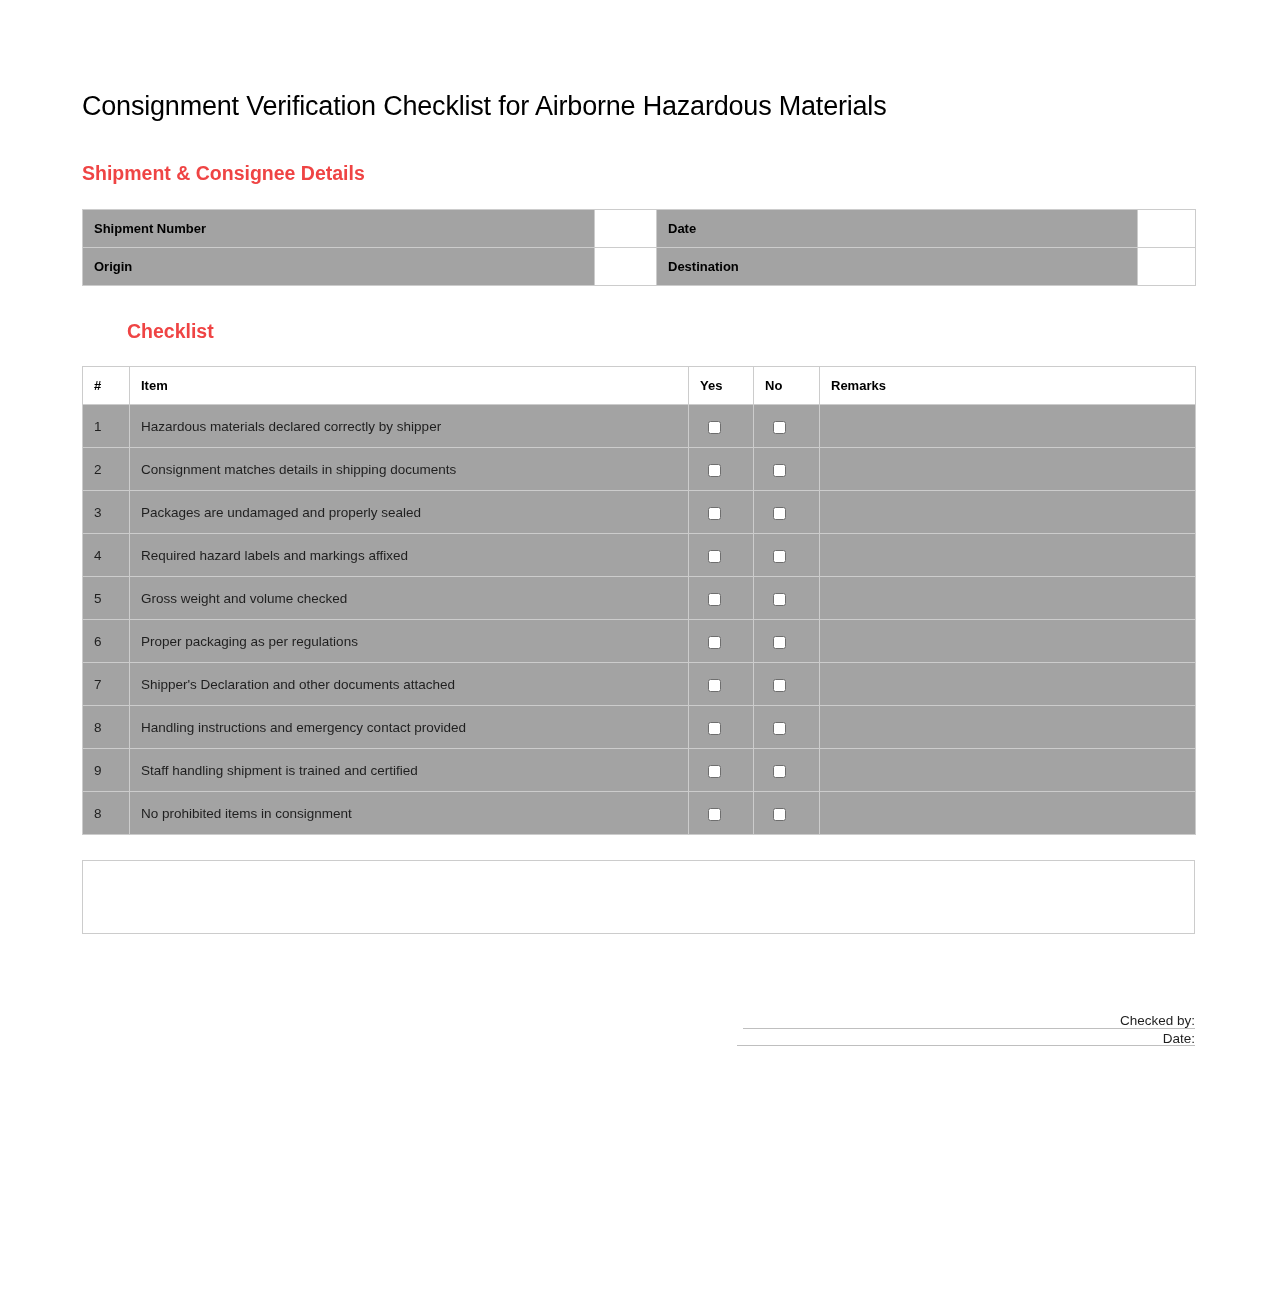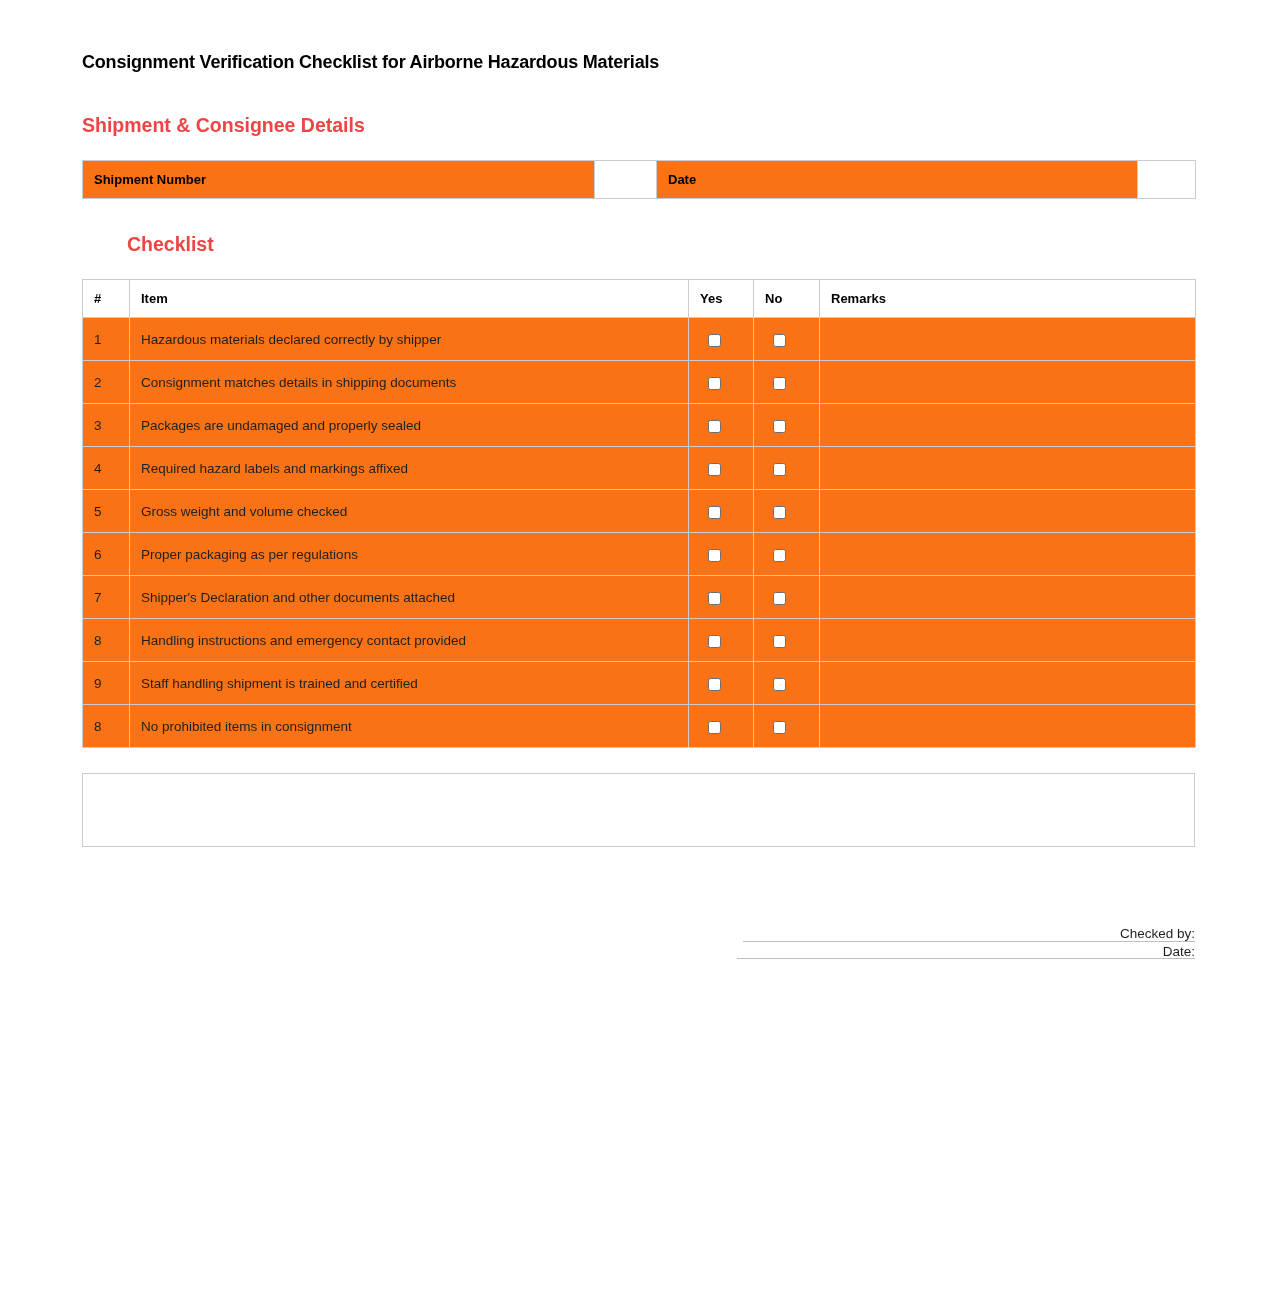--- a/index.html
+++ b/index.html
@@ -18,44 +18,44 @@
     position: relative;
     width: 1278px;
     height: 1300px;
     box-sizing: border-box;
     padding: 0 82px;
   }
 
   
   .doc-title {
     margin: 0;
-    padding-top: 52px;
-    font-size: 18px;
-    font-weight: bold;
+    padding-top: 90px;
+    font-size: 27px;
+    font-weight: normal;
     letter-spacing: -0.2px;
     line-height: 1.2;
     color: #000;
   }
   .section-heading {
     margin: 0;
     font-size: 19.5px;
     font-weight: bold;
     color: #ef4444;
     line-height: 1.2;
   }
   .h-shipment { padding-top: 40px; }
   .h-checklist { padding-top: 34px; margin-left: 45px; }
   .h-comments { padding-top: 38px; }
 
   
   table {
     border-collapse: collapse;
     width: 1113px;
     table-layout: fixed;
-    background: #f97316;
+    background: #a3a3a3;
   }
   td, th {
     border: 1px solid #cccccc;
     padding: 0 11px;
     text-align: left;
     vertical-align: middle;
     font-size: 13px;
     color: #1a1a1a;
     overflow: hidden;
   }
@@ -153,20 +153,26 @@
       <col class="col-lbl-a">
         <col class="col-val-a">
         <col class="col-lbl-b">
         <col class="col-val-b">
     </colgroup>
     <tbody>
       <tr>
         <td class="label">Shipment Number</td>
         <td class="value"></td>
         <td class="label">Date</td>
+        <td class="value"></td>
+      </tr>
+      <tr>
+        <td class="label">Origin</td>
+        <td class="value"></td>
+        <td class="label">Destination</td>
         <td class="value"></td>
       </tr>
     </tbody>
   </table>
 
   <h2 class="section-heading h-checklist">Checklist</h2>
 
   <table class="checklist-table">
     <colgroup>
       <col class="col-num">

